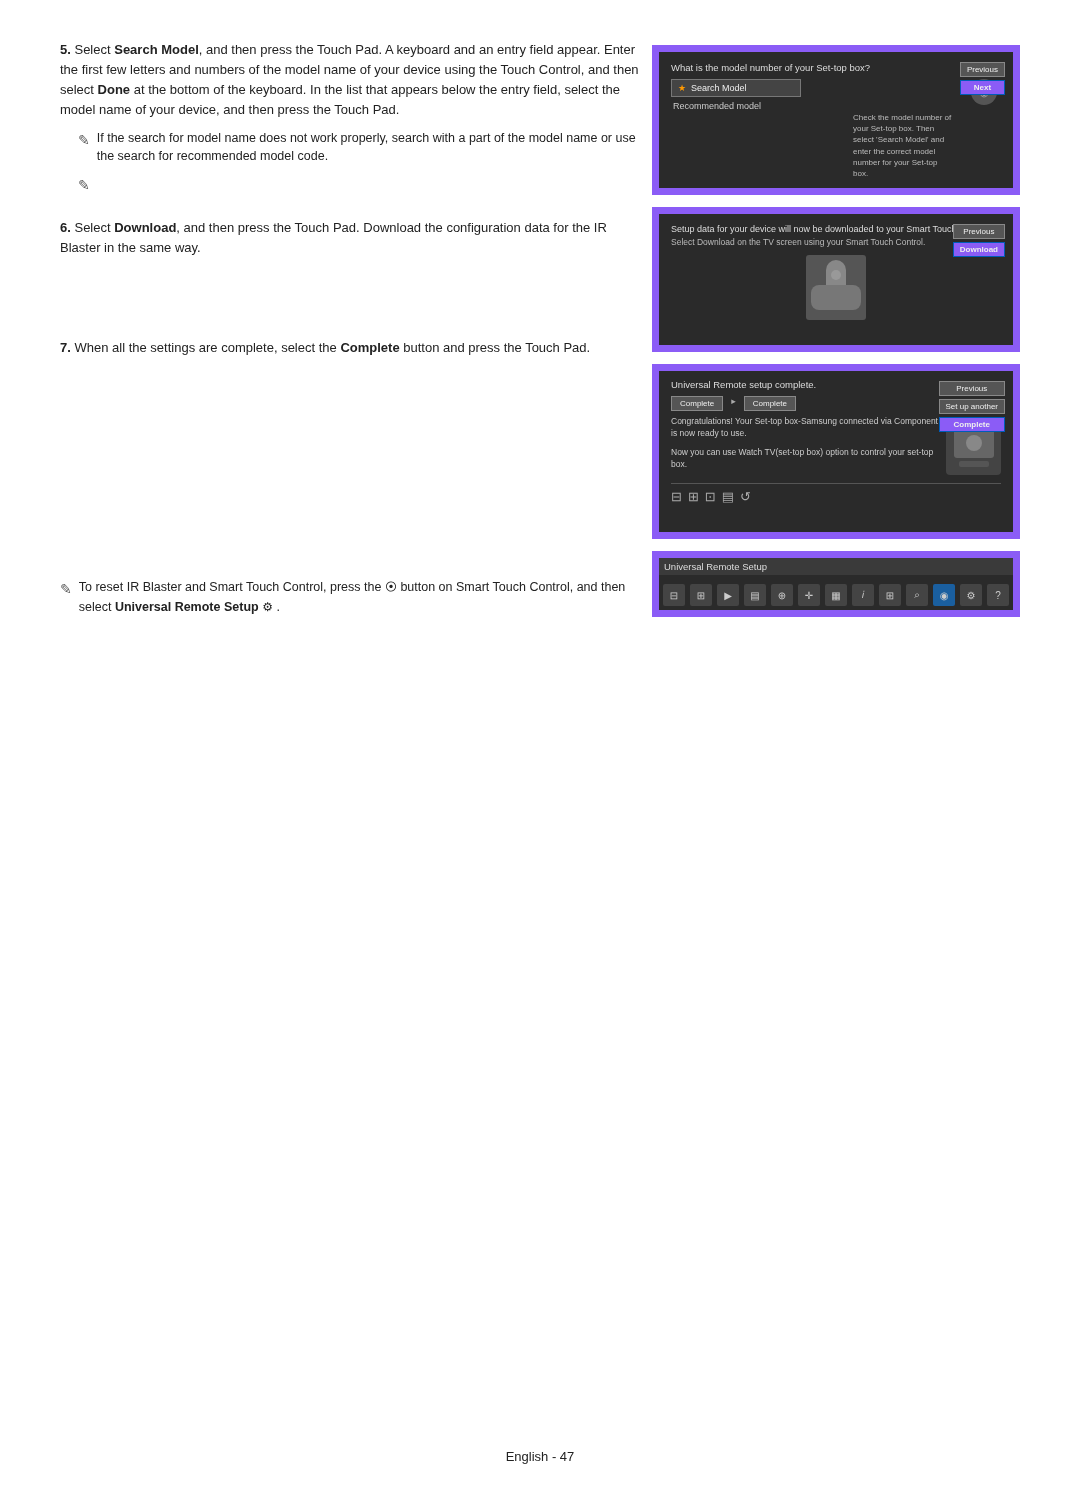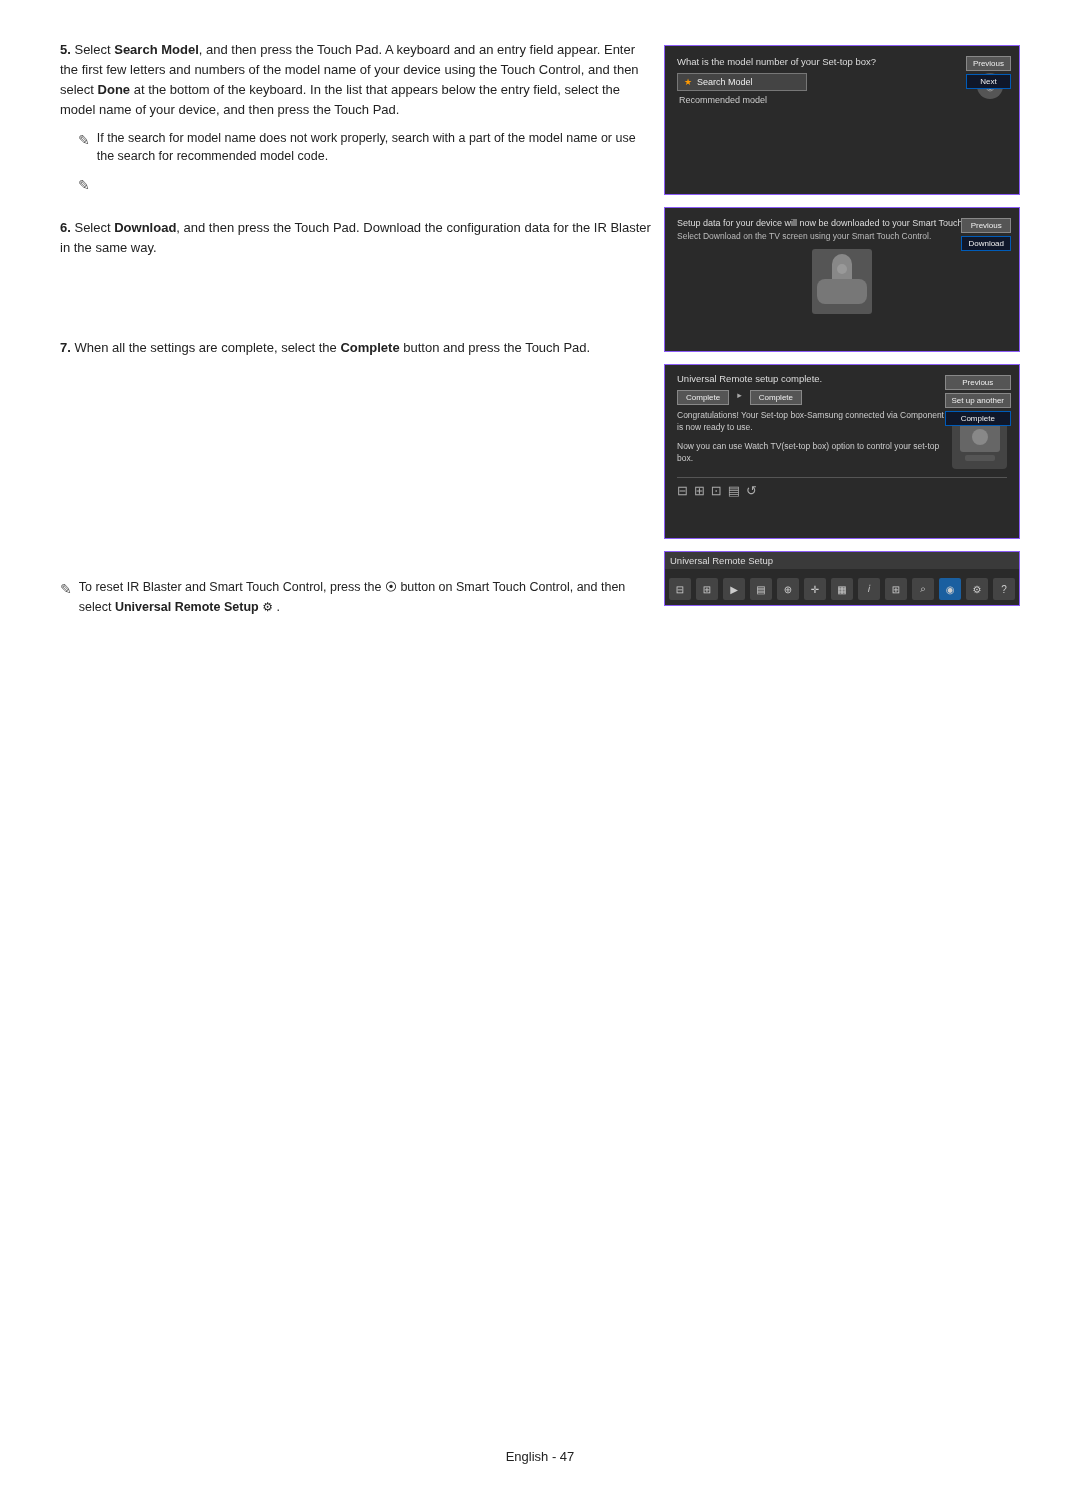--- a/index.html
+++ b/index.html
@@ -60,21 +60,21 @@
       font-size: 12.5px;
       line-height: 1.55;
     }
 
     .note-section .sub-bullet-icon {
       margin-right: 7px;
     }
 
     
     .ui-panel {
-      border: 1px solid #8b5cf6;
+      border: 7px solid #8b5cf6;
       background: #2a2a2a;
       color: #eee;
       font-size: 10px;
       padding: 10px;
       position: relative;
       min-height: 100px;
     }
 
     .ui-panel-title {
       font-size: 9.5px;
@@ -110,22 +110,23 @@
       background: #555;
       border: 1px solid #888;
       color: #eee;
       font-size: 8px;
       padding: 2px 6px;
       text-align: center;
       cursor: default;
     }
 
     .panel-btn.highlight {
-      background: #0f172a;
+      background: #8b5cf6;
       border-color: #005cb9;
+      font-weight: bold;
     }
 
     
     .panel2 {
       min-height: 130px;
     }
 
     .panel2-title {
       font-size: 9px;
       color: #ddd;
@@ -327,20 +328,21 @@
           <div class="rec-model">Recommended model</div>
         </div>
         <div style="width: 30px;">
           <div style="width:26px; height:26px; background:#555; border-radius:50%; display:flex; align-items:center; justify-content:center; font-size:10px; color:#aaa;">◉</div>
         </div>
       </div>
       <div style="position:absolute; right: 8px; top: 10px; display:flex; flex-direction:column; gap:3px;">
         <div class="panel-btn">Previous</div>
         <div class="panel-btn highlight">Next</div>
       </div>
+      <div style="position:absolute; right:60px; top:60px; font-size:8px; color:#bbb; max-width:100px; line-height:1.4;">Check the model number of your Set-top box. Then select 'Search Model' and enter the correct model number for your Set-top box.</div>
     </div>
 
     <div class="ui-panel panel2" style="padding: 10px 12px; min-height: 145px;">
       <div class="panel2-title">Setup data for your device will now be downloaded to your Smart Touch Control.</div>
       <div class="panel2-counter">1/26</div>
       <div class="panel2-sub">Select Download on the TV screen using your Smart Touch Control.</div>
 
       <div style="display:flex; justify-content:center; margin-top: 8px;">
         <div class="hand-image">
           <svg viewBox="0 0 60 65" xmlns="http://www.w3.org/2000/svg" class="hand-svg">

